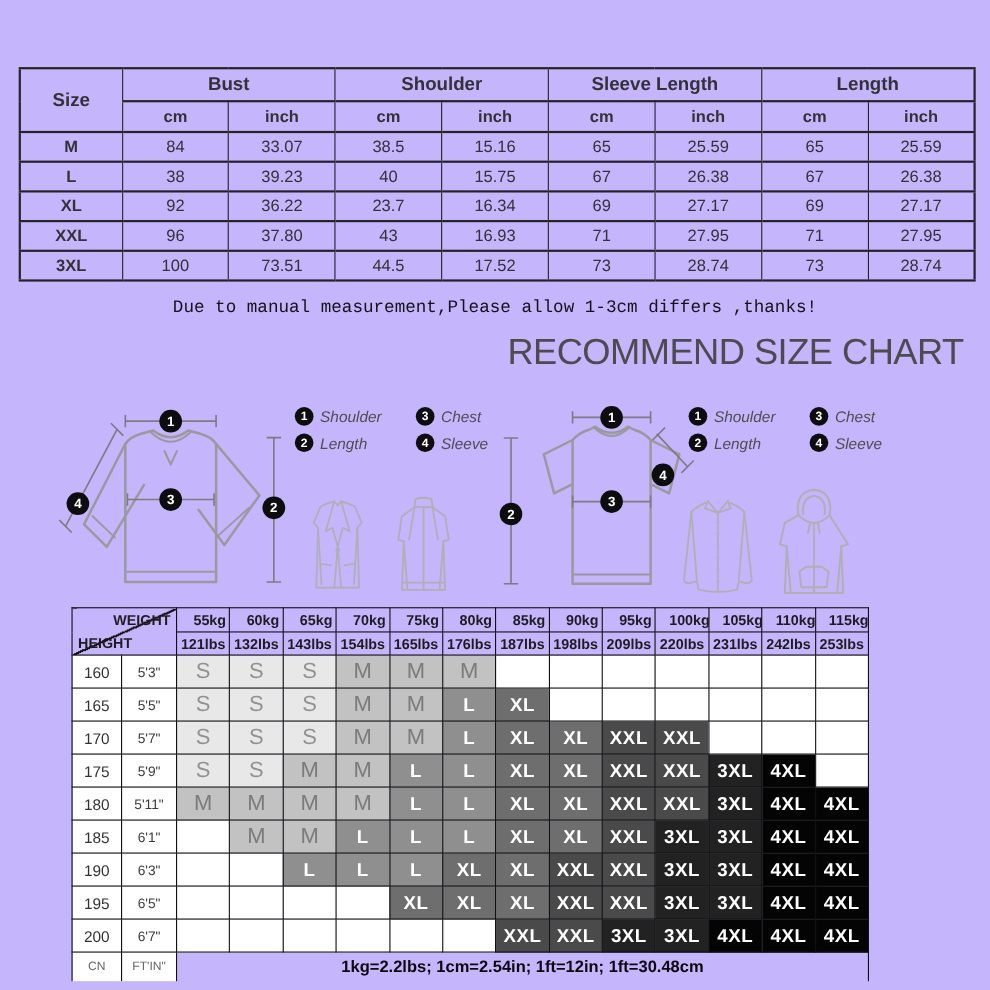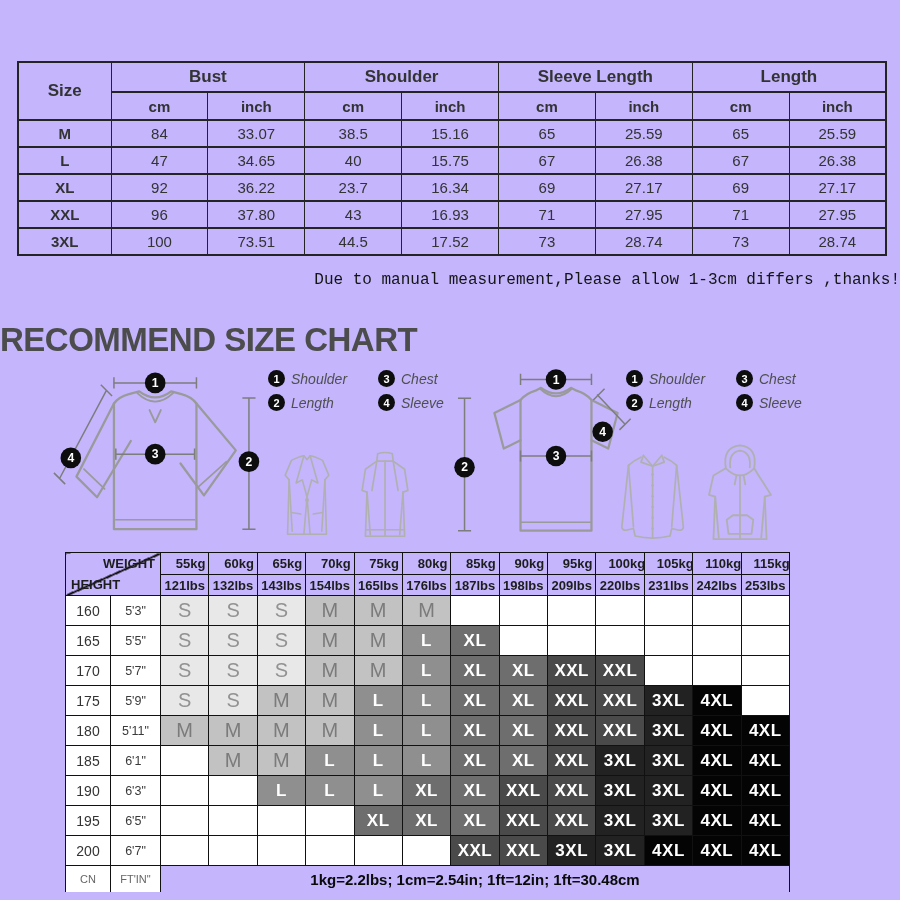--- a/index.html
+++ b/index.html
@@ -10,24 +10,24 @@
   .size-table{position:absolute;left:17px;top:61px;width:870px;border-collapse:collapse;
               table-layout:fixed;border:2px solid #242424;}
   .size-table th,.size-table td{border:2px solid #242424;border-left-width:1px;border-right-width:1px;
               text-align:center;padding:0;color:#333;}
   .size-table thead tr.grp th{height:28px;font-size:17px;font-weight:bold;}
   .size-table thead tr.unit th{height:26px;font-size:15px;font-weight:bold;}
   .size-table tbody th{height:25px;font-size:15px;font-weight:bold;}
   .size-table tbody td{height:25px;font-size:15px;font-weight:normal;}
 
   
-  .note{position:absolute;top:271px;left:0;width:900px;text-align:right;
+  .note{position:absolute;top:271px;left:0;width:900px;text-align:center;
         font-family:"Liberation Mono","DejaVu Sans Mono",monospace;font-size:16px;color:#141414;}
-  .heading{position:absolute;top:301px;left:0;width:876px;text-align:left;
-        font-size:33px;font-weight:bold;letter-spacing:-0.5px;color:#4c4c4c;margin-top:20px;}
+  .heading{position:absolute;top:301px;left:0;width:876px;text-align:right;
+        font-size:33px;font-weight:normal;letter-spacing:-0.5px;color:#4c4c4c;}
 
   
   .diagram{position:absolute;}
   .legend{position:absolute;display:grid;grid-template-columns:96px auto;column-gap:14px;row-gap:7px;}
   .legend-item{display:flex;align-items:center;gap:6px;}
   .badge{width:17px;height:17px;border-radius:50%;background:#0d0d0d;color:#fff;font-size:11px;
          font-weight:bold;display:flex;align-items:center;justify-content:center;flex:0 0 17px;}
   .legend-label{font-style:italic;font-size:14px;color:#4f4f4f;}
 
   
@@ -95,22 +95,22 @@
           <td>33.07</td>
           <td>38.5</td>
           <td>15.16</td>
           <td>65</td>
           <td>25.59</td>
           <td>65</td>
           <td>25.59</td>
         </tr>
         <tr>
           <th>L</th>
-          <td>47</td>
-          <td>34.65</td>
+          <td>38</td>
+          <td>39.23</td>
           <td>40</td>
           <td>15.75</td>
           <td>67</td>
           <td>26.38</td>
           <td>67</td>
           <td>26.38</td>
         </tr>
         <tr>
           <th>XL</th>
           <td>92</td>

